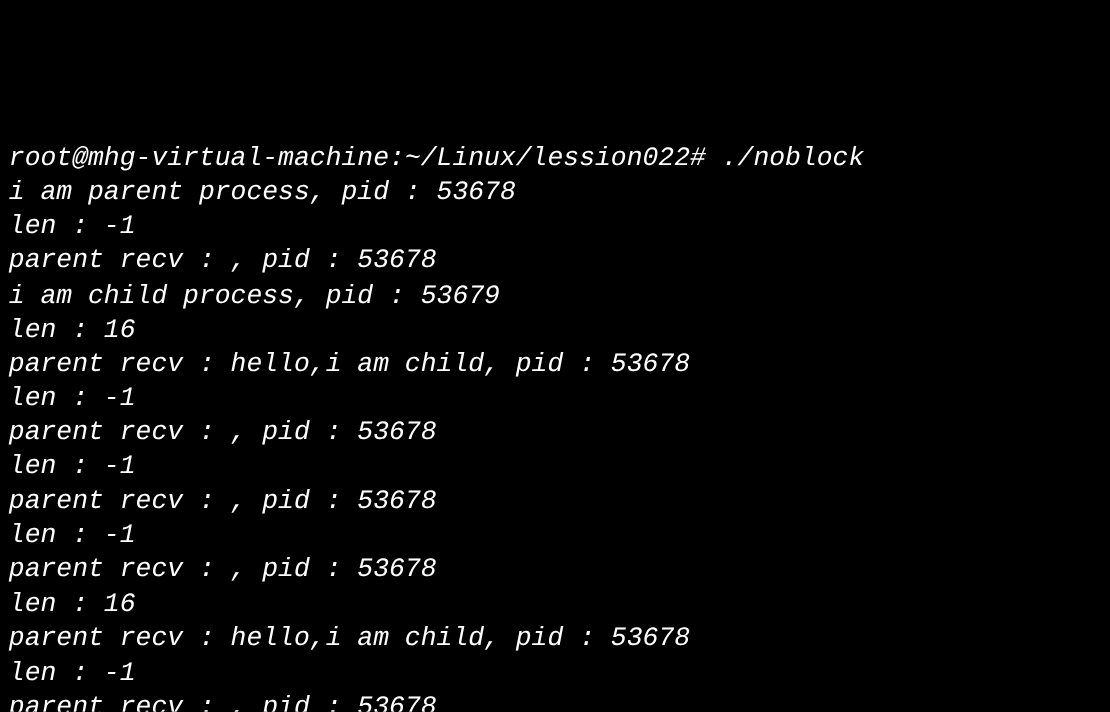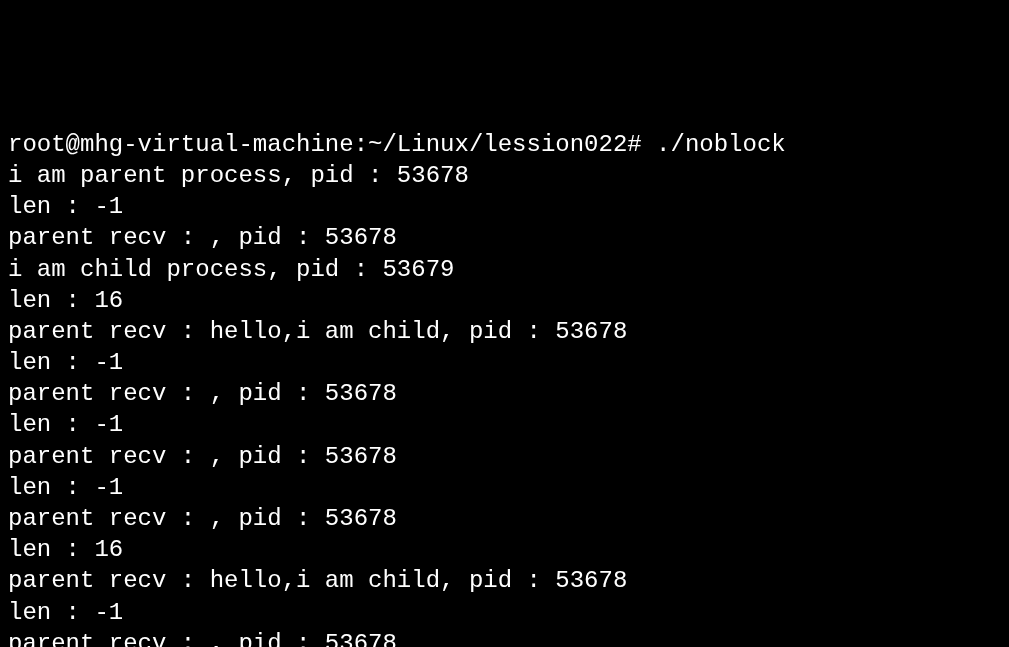--- a/index.html
+++ b/index.html
@@ -14,20 +14,21 @@
       font-size: 24px;
       line-height: 1.3;
       padding: 4px 8px;
       width: 1009px;
       height: 647px;
       overflow: hidden;
       white-space: pre;
     }
     .terminal-line {
       display: block;
+      font-style: italic;
     }
   </style>
 </head>
 <body>
 
 
 
 <div><span class="terminal-line">root@mhg-virtual-machine:~/Linux/lession022# ./noblock</span><span class="terminal-line">i am parent process, pid : 53678</span><span class="terminal-line">len : -1</span><span class="terminal-line">parent recv : , pid : 53678</span><span class="terminal-line">i am child process, pid : 53679</span><span class="terminal-line">len : 16</span><span class="terminal-line">parent recv : hello,i am child, pid : 53678</span><span class="terminal-line">len : -1</span><span class="terminal-line">parent recv : , pid : 53678</span><span class="terminal-line">len : -1</span><span class="terminal-line">parent recv : , pid : 53678</span><span class="terminal-line">len : -1</span><span class="terminal-line">parent recv : , pid : 53678</span><span class="terminal-line">len : 16</span><span class="terminal-line">parent recv : hello,i am child, pid : 53678</span><span class="terminal-line">len : -1</span><span class="terminal-line">parent recv : , pid : 53678</span></div>
 
 

